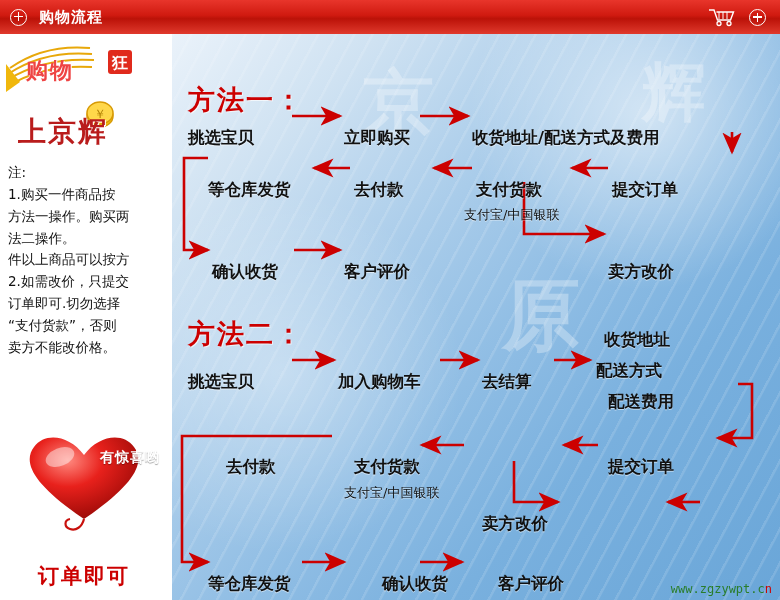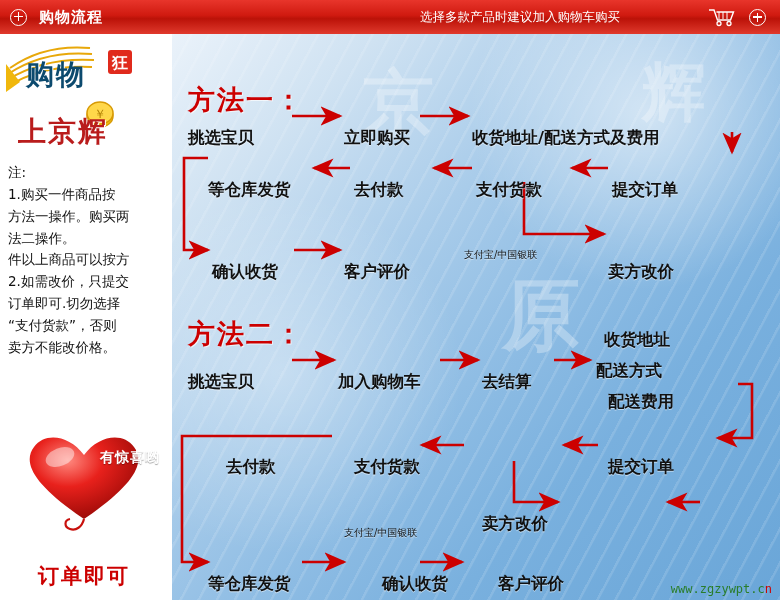--- a/index.html
+++ b/index.html
@@ -83,42 +83,40 @@
     position:absolute;color:#cc0000;font-weight:bold;
     font-size:27px;letter-spacing:2px;
     text-shadow:1px 1px 0 rgba(255,255,255,.65);
     white-space:nowrap;
   }
   .node{
     position:absolute;color:#111;font-weight:bold;font-size:16.5px;
     white-space:nowrap;text-shadow:0 1px 0 rgba(255,255,255,.5);
   }
   .sub{
-    position:absolute;color:#111;font-size:10px;white-space:nowrap;
+    position:absolute;color:#111;font-size:13px;white-space:nowrap;
     text-shadow:0 1px 0 rgba(255,255,255,.5);
-    margin-top:42px;
   }
   svg.arrows{position:absolute;left:0;top:0;width:608px;height:566px;}
   .wm{
     position:absolute;right:8px;bottom:4px;font-size:12px;color:#2a7d2a;
     font-family:"DejaVu Sans Mono","Liberation Mono",monospace;
   }
   .wm .cn{color:#cc0000;}
 </style>
 </head>
 <body>
 
 <div id="root">
 
   <div class="topbar">
     <div class="tb-left">
       <span class="plus"></span>
       <span>购物流程</span>
     </div>
-    <div class="tb-mid">选择多款产品时建议加入购物车购买</div>
     <svg class="cart" viewBox="0 0 30 20">
       <path d="M1 3 h5 l3.5 10 h13 l3-8 h-17" fill="none" stroke="#ffffff" stroke-width="1.4"></path>
       <circle cx="11" cy="16.5" r="2" fill="none" stroke="#fff" stroke-width="1.3"></circle>
       <circle cx="21" cy="16.5" r="2" fill="none" stroke="#fff" stroke-width="1.3"></circle>
       <path d="M11 5 v7 M15 5 v7 M19 5 v7" stroke="#fff" stroke-width="1"></path>
     </svg>
     <span class="plus tb-right-plus"></span>
   </div>
 
   <div class="leftcol">
@@ -136,21 +134,21 @@
 
         <g>
           <ellipse cx="96" cy="78" rx="13" ry="11" fill="#f2c014" stroke="#d79a05" stroke-width="1.5"></ellipse>
           <ellipse cx="96" cy="75" rx="13" ry="11" fill="#ffd74a" stroke="#d79a05" stroke-width="1.5"></ellipse>
           <text x="96" y="80" font-size="12" text-anchor="middle" fill="#b07f03" font-family="DejaVu Sans">￥</text>
         </g>
 
         <rect x="104" y="12" width="24" height="24" rx="3" fill="#e02a1c"></rect>
         <text x="116" y="30" font-size="16" text-anchor="middle" fill="#ffffff" font-weight="bold" font-family="DejaVu Sans">狂</text>
       </svg>
-      <div style="position:absolute;left:22px;top:18px;font-size:28px;font-weight:bold;color:#0c4a6e;letter-spacing:2px;text-shadow:1px 1px 0 #fff;">购物</div>
+      <div style="position:absolute;left:22px;top:18px;font-size:22px;font-weight:bold;color:#ef4444;letter-spacing:2px;text-shadow:1px 1px 0 #fff;">购物</div>
       <div style="position:absolute;left:14px;top:48px;font-size:28px;font-weight:bold;color:#b91c1c;letter-spacing:2px;text-shadow:1px 1px 0 #fff;margin-top:27px;">上京辉</div>
     </div>
 
     <div class="note">
       <div>注:</div>
       <div>1.购买一件商品按</div>
       <div>方法一操作。购买两</div>
       <div>法二操作。</div>
       <div>件以上商品可以按方</div>
       <div>2.如需改价，只提交</div>

